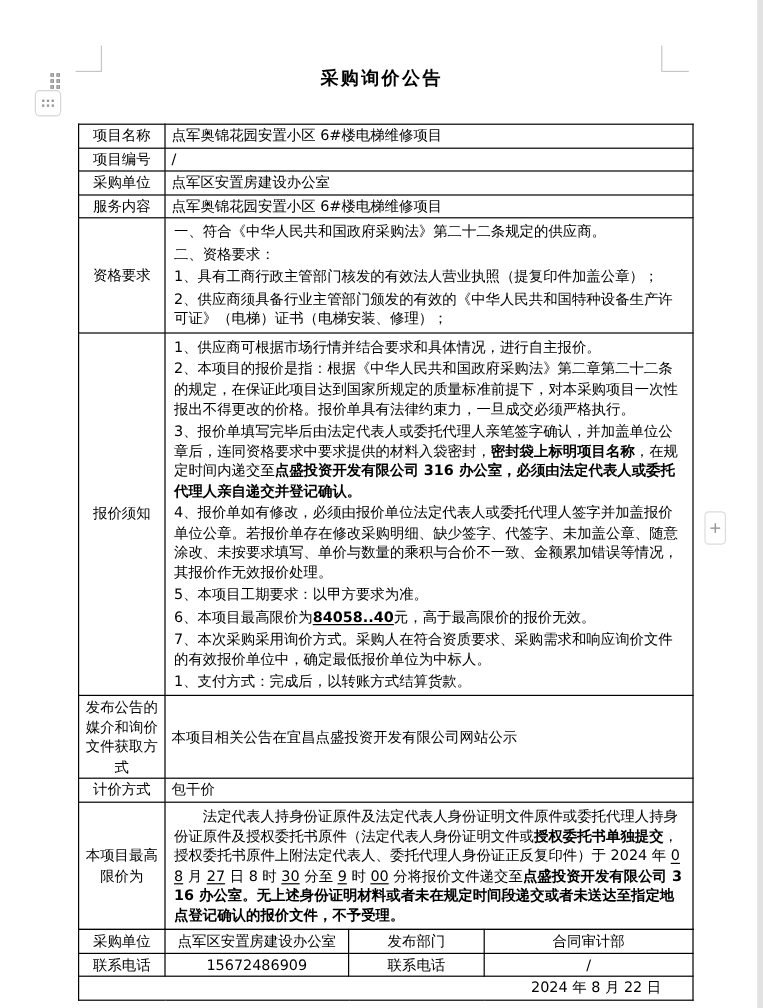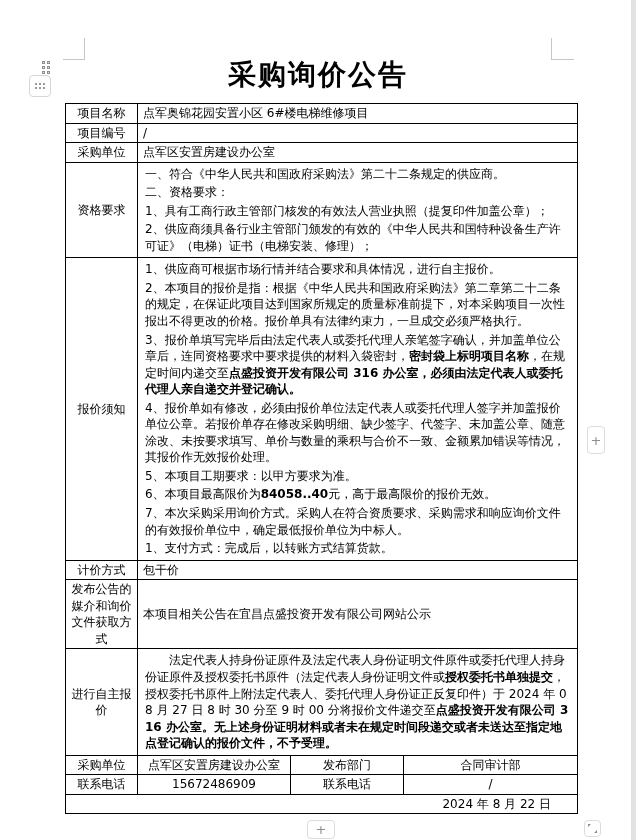--- a/index.html
+++ b/index.html
@@ -51,37 +51,37 @@
     font-size: 13px; line-height: 1; cursor: pointer; padding: 0;
     font-family: "DejaVu Sans", sans-serif;
   }
   .add-col-btn { position: absolute; left: 587px; top: 426px; width: 18px; height: 28px; }
   .doc-footer { position: relative; margin-top: 6px; height: 24px; }
   .add-row-btn { width: 28px; height: 19px; margin: 0 auto; }
   .expand-btn { position: absolute; left: 519px; top: 0; width: 17px; height: 17px; }
   
   .doc-title {
     position: absolute; top: 56px; left: 0; width: 100%;
-    text-align: center; font-size: 28px; font-weight: bold;
+    text-align: center; font-size: 15px; font-weight: bold;
     letter-spacing: 2px;
   }
   .doc { position: absolute; top: 103px; left: 65px; width: 512px; }
   table { border-collapse: collapse; table-layout: fixed; width: 512px; }
   td {
     border: 1px solid #000;
     font-size: 12px; line-height: 1.38;
     padding: 1px 5px; vertical-align: middle;
     word-break: break-all;
   }
   td.lab { text-align: center; padding: 1px 0; font-family: Liberation Serif, serif; }
   td.ctr { text-align: center; }
   td p { margin: 2px; }
   td p.indent { text-indent: 24px; }
   .b { font-weight: bold; }
-  .u { text-underline-offset: 2px; }
+  .u { text-decoration: underline; text-underline-offset: 2px; }
   .contact-table { margin-top: -1px; }
   td.date-cell { text-align: right; padding-right: 26px; margin-top: 33px; }
 </style>
 </head>
 <body>
 
 <div class="page">
 
   <div class="block-handle">
     <i></i>
@@ -123,20 +123,24 @@
         <td class="lab">项目名称</td>
         <td>点军奥锦花园安置小区 6#楼电梯维修项目</td>
       </tr>
       <tr>
         <td class="lab">项目编号</td>
         <td>/</td>
       </tr>
       <tr>
         <td class="lab">采购单位</td>
         <td>点军区安置房建设办公室</td>
+      </tr>
+      <tr>
+        <td class="lab">服务内容</td>
+        <td>点军奥锦花园安置小区 6#楼电梯维修项目</td>
       </tr>
       <tr>
         <td class="lab">资格要求</td>
         <td>
               <p><span>一、符合《中华人民共和国政府采购法》第二十二条规定的供应商。</span></p>
               <p><span>二、资格要求：</span></p>
               <p><span>1、具有工商行政主管部门核发的有效法人营业执照（提复印件加盖公章）；</span></p>
               <p><span>2、供应商须具备行业主管部门颁发的有效的《中华人民共和国特种设备生产许可证》（电梯）证书（电梯安装、修理）；</span></p>
             </td>
       </tr>
@@ -147,29 +151,29 @@
               <p><span>2、本项目的报价是指：根据《中华人民共和国政府采购法》第二章第二十二条的规定，在保证此项目达到国家所规定的质量标准前提下，对本采购项目一次性报出不得更改的价格。报价单具有法律约束力，一旦成交必须严格执行。</span></p>
               <p><span>3、报价单填写完毕后由法定代表人或委托代理人亲笔签字确认，并加盖单位公章后，连同资格要求中要求提供的材料入袋密封，</span><span class="b">密封袋上标明项目名称</span><span>，在规定时间内递交至</span><span class="b">点盛投资开发有限公司 316 办公室，必须由法定代表人或委托代理人亲自递交并登记确认。</span></p>
               <p><span>4、报价单如有修改，必须由报价单位法定代表人或委托代理人签字并加盖报价单位公章。若报价单存在修改采购明细、缺少签字、代签字、未加盖公章、随意涂改、未按要求填写、单价与数量的乘积与合价不一致、金额累加错误等情况，其报价作无效报价处理。</span></p>
               <p><span>5、本项目工期要求：以甲方要求为准。</span></p>
               <p><span>6、本项目最高限价为</span><span class="b u">84058..40</span><span>元，高于最高限价的报价无效。</span></p>
               <p><span>7、本次采购采用询价方式。采购人在符合资质要求、采购需求和响应询价文件的有效报价单位中，确定最低报价单位为中标人。</span></p>
               <p><span>1、支付方式：完成后，以转账方式结算货款。</span></p>
             </td>
       </tr>
       <tr>
+        <td class="lab">发布公告的媒介和询价文件获取方式</td>
+        <td>本项目相关公告在宜昌点盛投资开发有限公司网站公示</td>
+      </tr>
+      <tr>
         <td class="lab">计价方式</td>
         <td>包干价</td>
       </tr>
       <tr>
-        <td class="lab">发布公告的媒介和询价文件获取方式</td>
-        <td>本项目相关公告在宜昌点盛投资开发有限公司网站公示</td>
-      </tr>
-      <tr>
-        <td class="lab">进行自主报价</td>
+        <td class="lab">本项目最高限价为</td>
         <td>
               <p class="indent"><span>法定代表人持身份证原件及法定代表人身份证明文件原件或委托代理人持身份证原件及授权委托书原件（法定代表人身份证明文件或</span><span class="b">授权委托书单独提交</span><span>，授权委托书原件上附法定代表人、委托代理人身份证正反复印件）于 2024 年 </span><span class="u">08</span><span> 月 </span><span class="u">27</span><span> 日 8 时 </span><span class="u">30</span><span> 分至 </span><span class="u">9</span><span> 时 </span><span class="u">00</span><span> 分将报价文件递交至</span><span class="b">点盛投资开发有限公司 316 办公室。无上述身份证明材料或者未在规定时间段递交或者未送达至指定地点登记确认的报价文件，不予受理。</span></p>
             </td>
       </tr>
     </tbody>
       </table>
 
     <table class="contact-table">
       <colgroup>
           <col style="width:72px">

